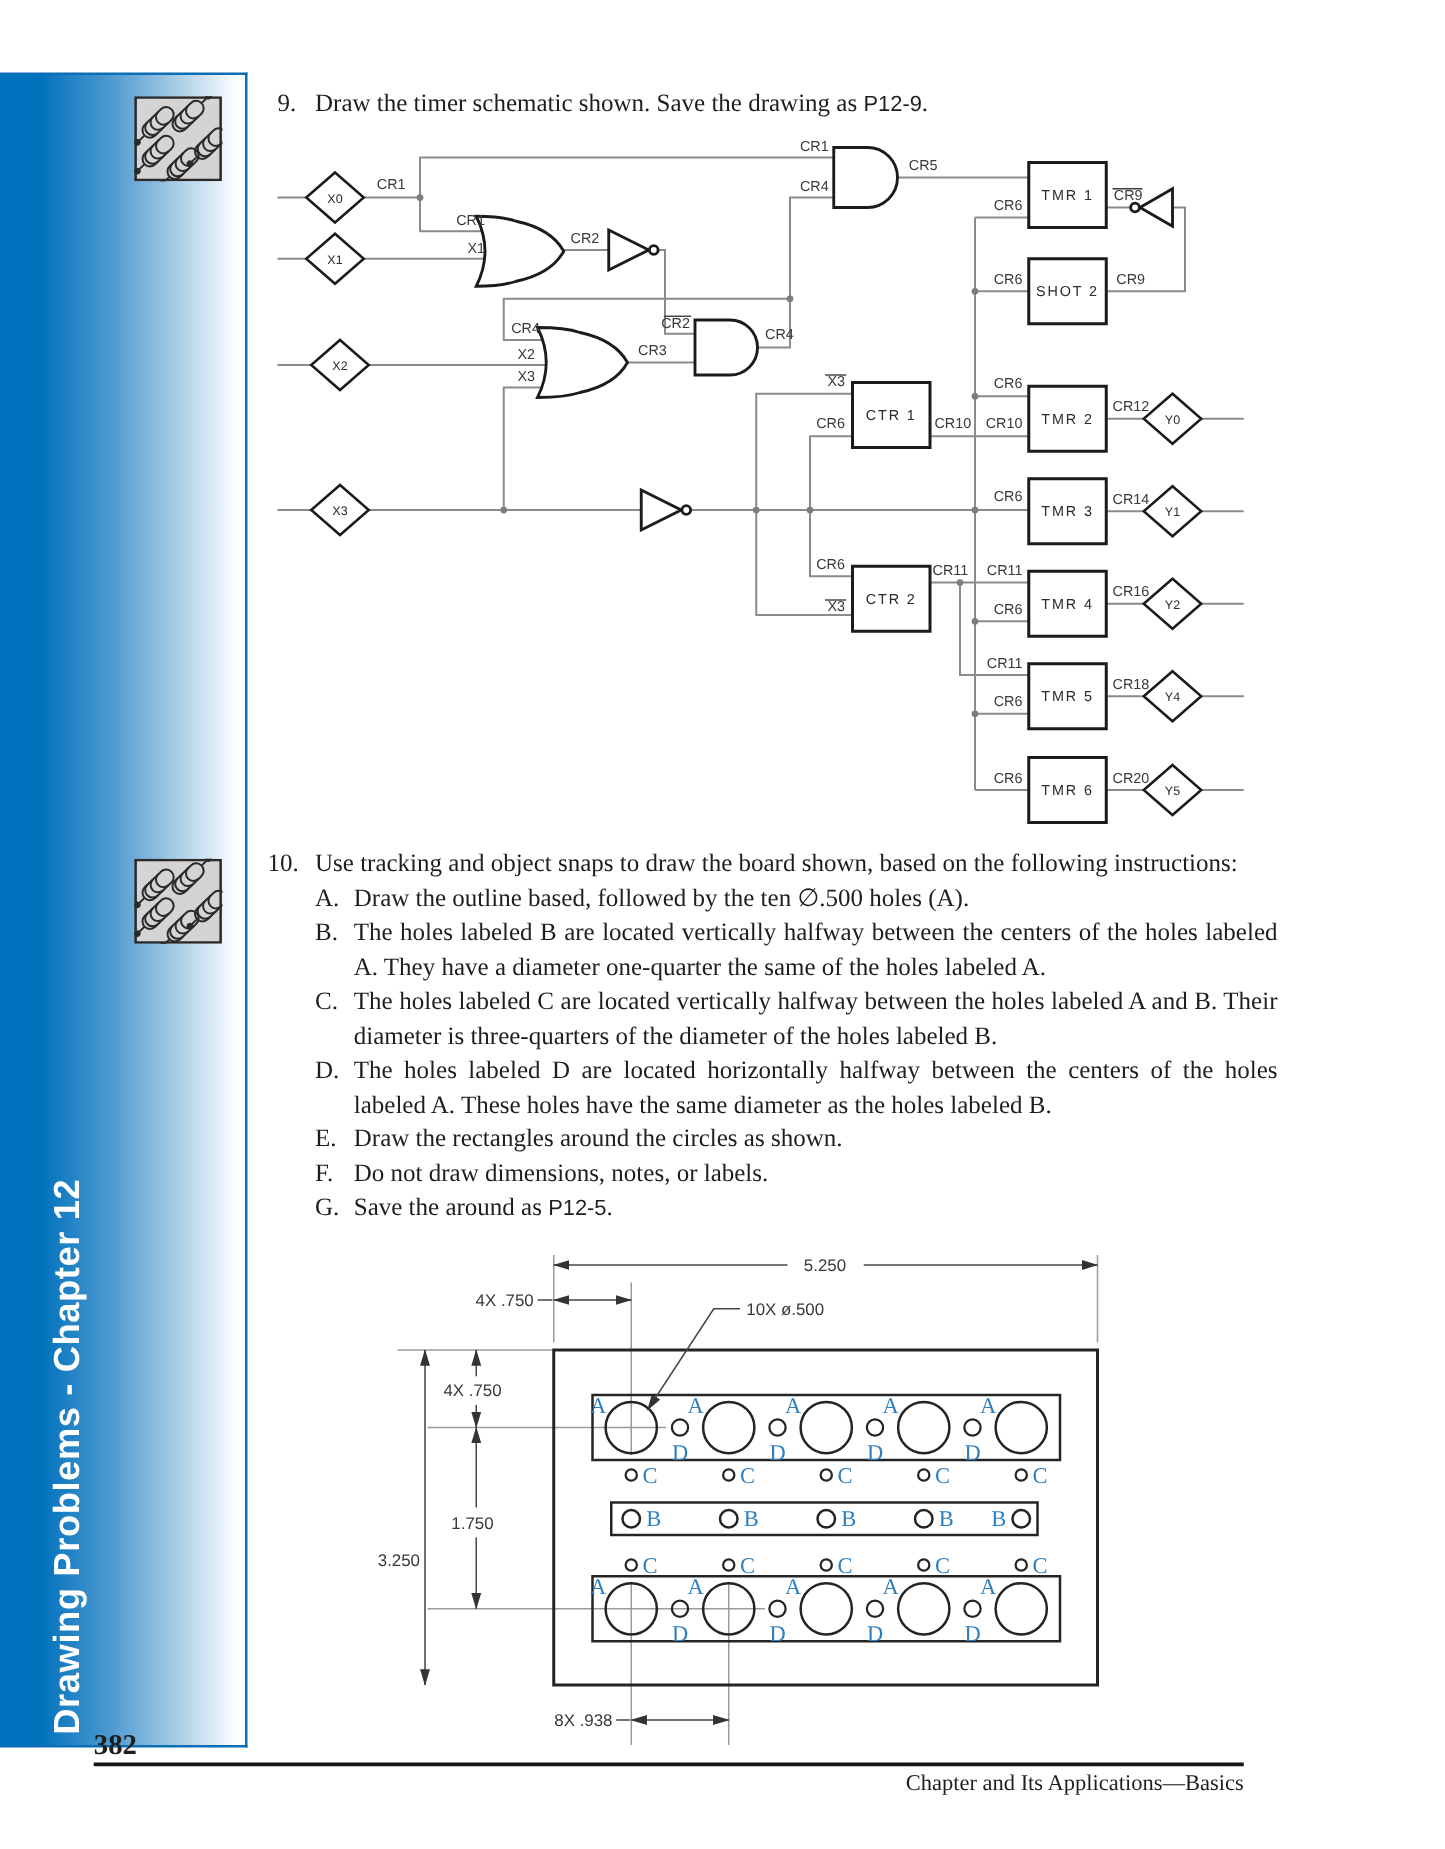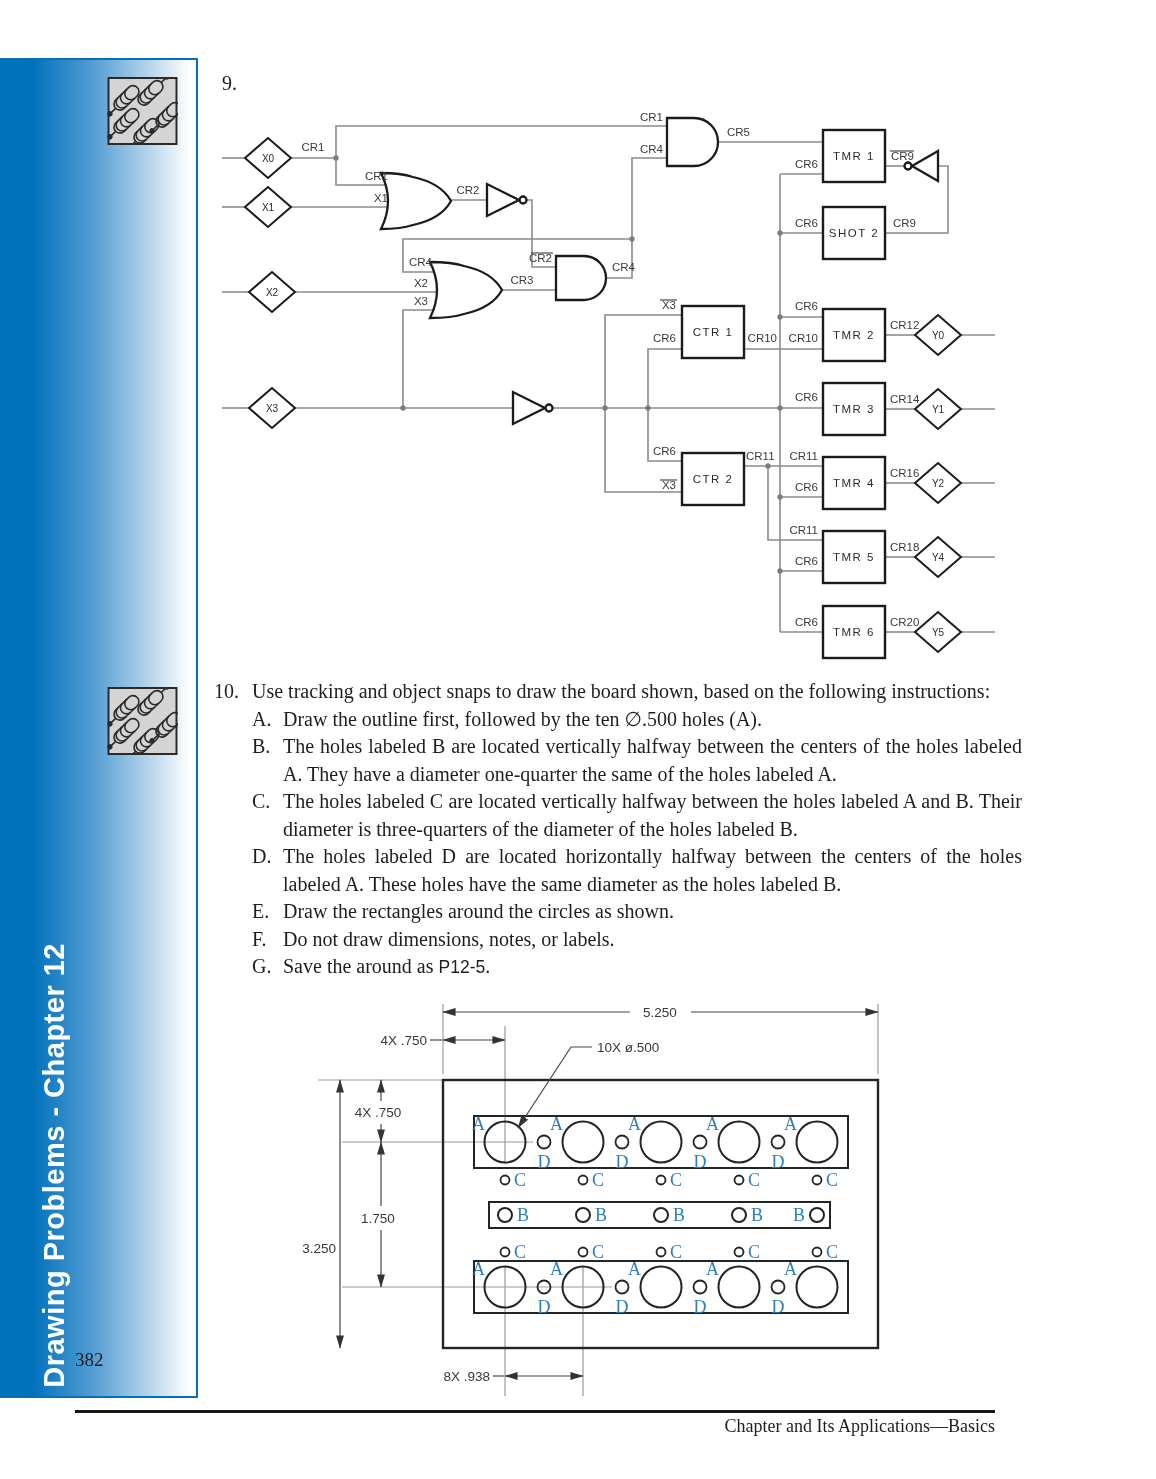--- a/index.html
+++ b/index.html
@@ -46,21 +46,21 @@
   .hS{stroke:#242424;stroke-width:1.8;fill:none;}
   .cl{stroke:#9a9a9a;stroke-width:1.2;fill:none;}
   .dim{stroke:#454545;stroke-width:1.2;fill:none;}
   .dt{font-family:"Liberation Sans",sans-serif;font-size:13.5px;fill:#383838;}
   .dte{text-anchor:end;} .dtm{text-anchor:middle;}
   .lbl{font-family:"Liberation Serif",serif;font-size:18px;fill:#2e7fc1;}
   .lble{text-anchor:end;} .lblm{text-anchor:middle;}
   .ric{stroke:#2a2a2a;stroke-width:1.6;fill:none;}
   
   .rule{position:absolute;left:75px;top:1410px;width:920px;height:3px;background:#161616;}
-  .pageno{position:absolute;left:75px;top:1349px;font-weight:normal;font-size:19px;}
+  .pageno{position:absolute;left:75px;top:1383px;font-weight:bold;font-size:23px;}
   .booktitle{position:absolute;top:1416px;right:161px;font-size:18px;}
 </style>
 </head>
 <body>
 
 <div class="page">
 
   <div class="sidebar">
     <div class="sidebar-label">Drawing Problems - Chapter 12</div>
   </div>
@@ -102,20 +102,21 @@
       </g>
     </defs>
     <use href="#res-set"></use>
   </svg>
   <svg id="icon2" class="chapter-icon" viewBox="0 0 70 68">
     <use href="#res-set"></use>
   </svg>
 
   <div class="prob p9">
     <span class="num">9.</span>
+    <span><span>Draw the timer schematic shown. Save the drawing as </span><span class="fname">P12-9</span><span>.</span></span>
   </div>
 
   <svg class="schematic" width="812" height="580" viewBox="200 95 812 580">
     <g>
       <line class="w" x1="222" y1="158" x2="245" y2="158"></line>
       <line class="w" x1="291" y1="158" x2="336" y2="158"></line>
       <polyline class="w" points="336,158 336,126 667,126"></polyline>
       <polyline class="w" points="336,158 336,185 393,185"></polyline>
       <line class="w" x1="222" y1="207" x2="245" y2="207"></line>
       <line class="w" x1="291" y1="207" x2="392" y2="207"></line>
@@ -274,21 +275,21 @@
   </svg>
 
   <div class="prob p10">
     <div class="introrow">
       <span class="num10">10.</span>
       <span class="introtext">Use tracking and object snaps to draw the board shown, based on the following instructions:</span>
     </div>
     <div class="items">
       <div class="item">
         <span class="il">A.</span>
-        <span class="it">Draw the outline first, followed by the ten ∅.500 holes (A).</span>
+        <span class="it">Draw the outline based, followed by the ten ∅.500 holes (A).</span>
       </div>
       <div class="item">
         <span class="il">B.</span>
         <span class="it">The holes labeled B are located vertically halfway between the centers of the holes labeled A. They have a diameter one-quarter the same of the holes labeled A.</span>
       </div>
       <div class="item">
         <span class="il">C.</span>
         <span class="it">The holes labeled C are located vertically halfway between the holes labeled A and B. Their diameter is three-quarters of the diameter of the holes labeled B.</span>
       </div>
       <div class="item">

